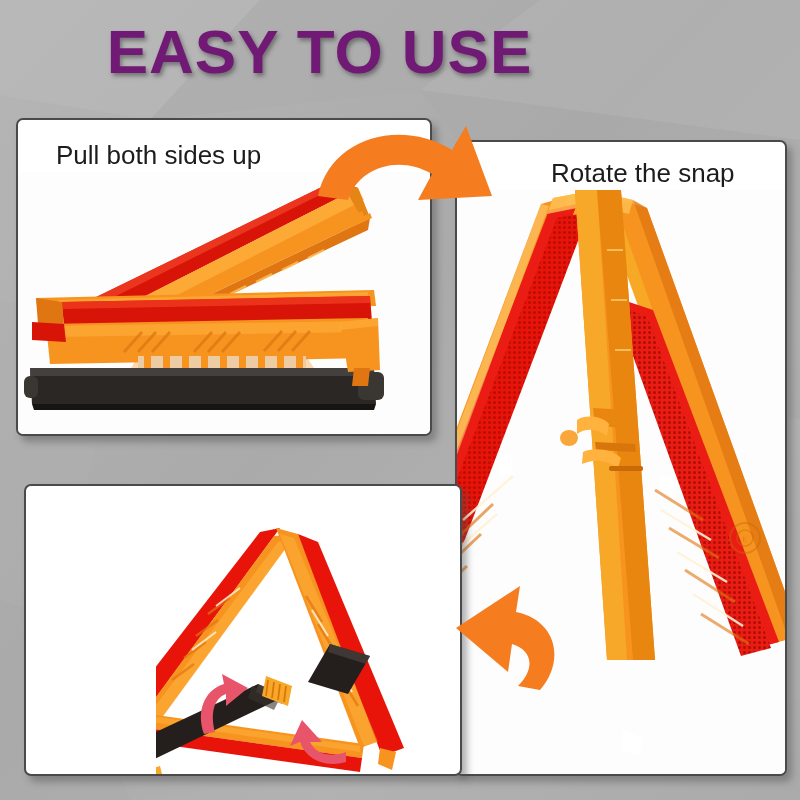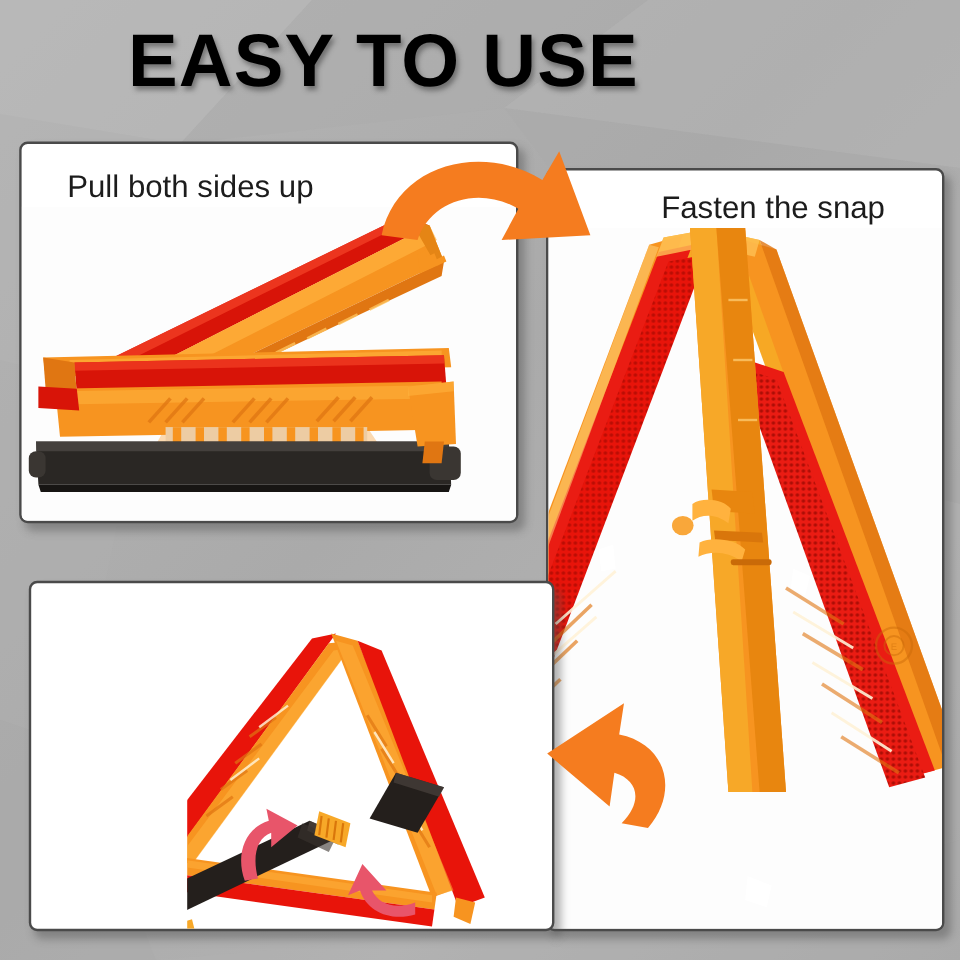--- a/index.html
+++ b/index.html
@@ -25,21 +25,21 @@
   
   .title {
     position: absolute;
     top: 14px;
     left: 0;
     width: 639px;
     text-align: center;
     font-size: 62px;
     line-height: 76px;
     font-weight: bold;
-    color: #000000;
+    color: #701a75;
     letter-spacing: 1px;
     text-shadow: 2px 3px 4px rgba(60,60,60,0.55);
     white-space: nowrap;
   }
   
   .panel {
     position: absolute;
     background: #ffffff;
     border: 2px solid #4a4a4a;
     border-radius: 7px;
@@ -159,21 +159,21 @@
 
       <g>
         <polygon points="322,150 360,146 362,198 330,200" fill="#f79420"></polygon>
         <polygon points="322,150 360,146 360,154 322,158" fill="#ffb23e" opacity="0.6"></polygon>
         <polygon points="336,196 352,196 350,214 334,214" fill="#e07612"></polygon>
       </g>
     </svg>
   </div>
 
   <div class="panel" id="panel-2">
-    <div class="panel-caption" id="cap-2">Fasten the snap</div>
+    <div class="panel-caption" id="cap-2">Rotate the snap</div>
 
     <svg class="photo" style="left:0px; top:48px;" width="328" height="584" viewBox="0 0 328 584">
       <rect x="0" y="0" width="328" height="584" fill="#fdfdfd"></rect>
 
       <defs>
         <pattern id="reflPat" width="5" height="5" patternUnits="userSpaceOnUse">
           <rect width="5" height="5" fill="#e8140a"></rect>
           <circle cx="2.5" cy="2.5" r="1.55" fill="#b30c04" opacity="0.85"></circle>
         </pattern>
         <pattern id="reflPat2" width="5" height="5" patternUnits="userSpaceOnUse">

